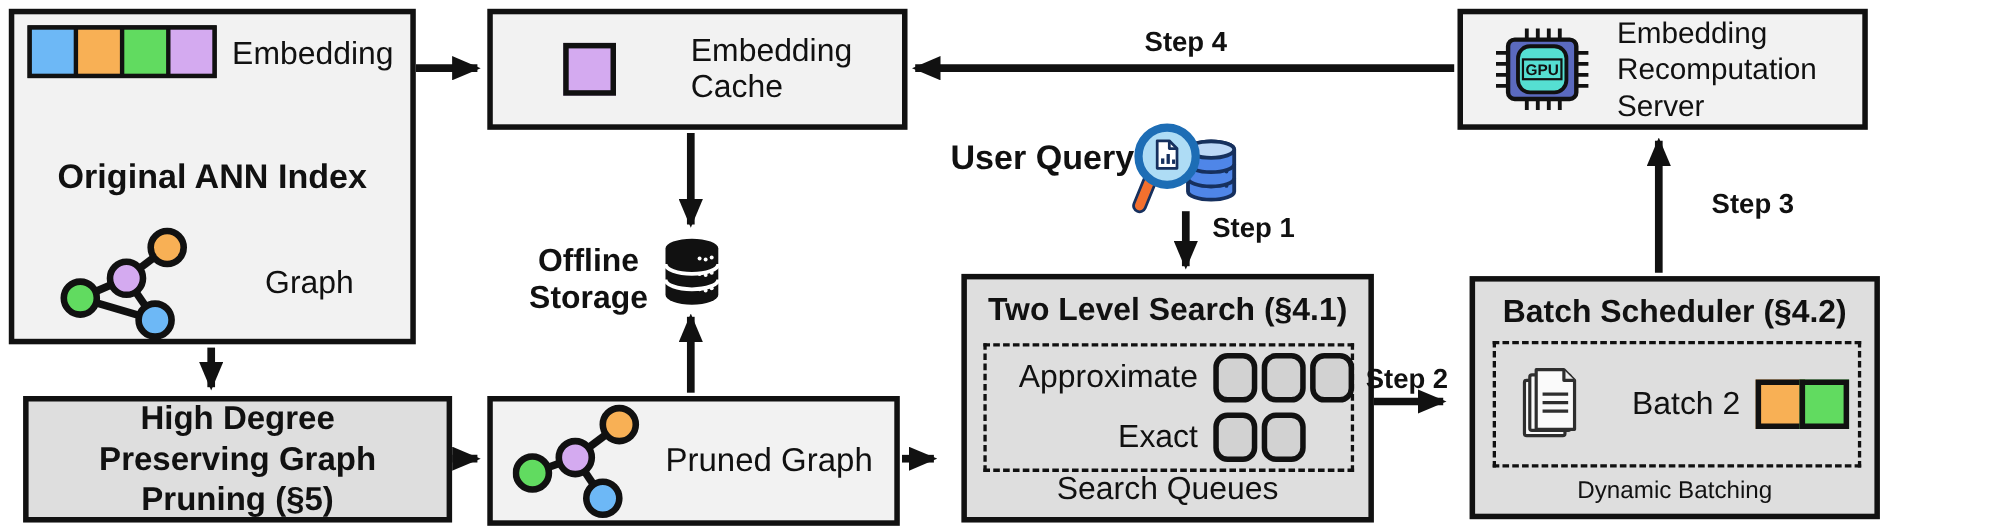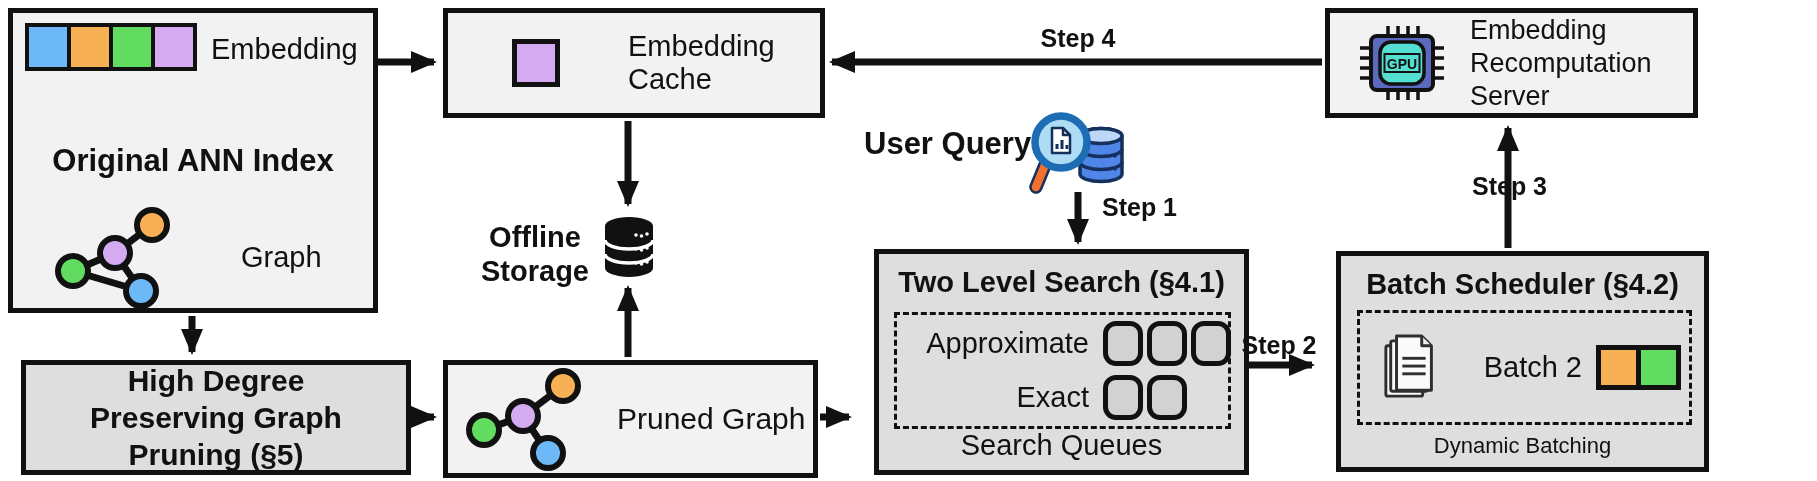--- a/index.html
+++ b/index.html
@@ -207,35 +207,35 @@
         </div>
       </div>
     </div>
     <div class="abs lbl center" style="left:0;bottom:8px;width:100%;font-size:22px">Dynamic Batching</div>
   </div>
 
   <div class="box gray" style="left:5px;top:360px;width:390px;height:115px;display:flex;align-items:center;justify-content:center">
     <div class="lbl bold center" style="font-size:30px;line-height:37px;width:340px">High Degree Preserving Graph Pruning (§5)</div>
   </div>
 
-  <div class="box" style="left:443px;top:360px;width:375px;height:118px;display:flex;align-items:center;padding-left:18px;gap:26px">
+  <div class="box" style="left:443px;top:360px;width:375px;height:118px;display:flex;align-items:center;padding-left:18px;gap:14px">
     <svg width="125" height="106" viewBox="0 0 125 106">
       <g stroke="#111" stroke-width="7">
         <line x1="97" y1="20" x2="57" y2="50"></line>
         <line x1="57" y1="50" x2="18" y2="64"></line>
         <line x1="57" y1="50" x2="82" y2="87"></line>
       </g>
       <g stroke="#111" stroke-width="6">
         <circle cx="97" cy="20" r="15" fill="#f8b055"></circle>
         <circle cx="57" cy="50" r="15" fill="#d4aaf0"></circle>
         <circle cx="18" cy="64" r="15" fill="#61db60"></circle>
         <circle cx="82" cy="87" r="15" fill="#6db8f6"></circle>
       </g>
     </svg>
     <div class="lbl" style="font-size:30px">Pruned Graph</div>
   </div>
 
   <div class="step center" style="left:1018px;top:24px;width:120px">Step 4</div>
   <div class="step" style="left:1102px;top:193px">Step 1</div>
   <div class="step center" style="left:1234px;top:331px;width:90px">Step 2</div>
-  <div class="step" style="left:1472px;top:172px">Step 3</div>
+  <div class="step" style="left:1556px;top:172px">Step 3</div>
 
 </div>
 
 </body></html>

